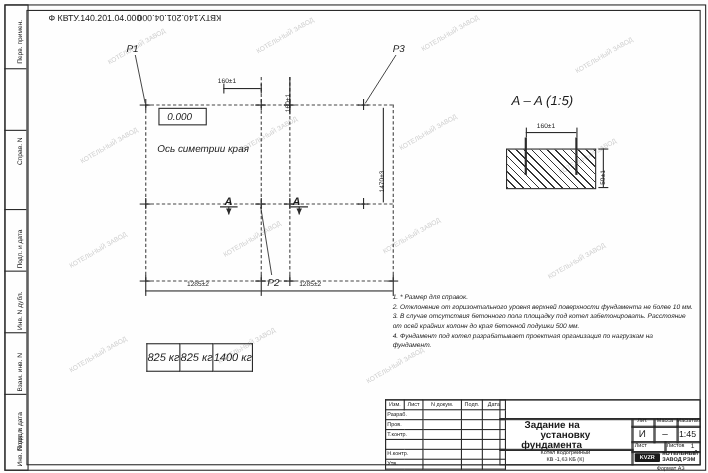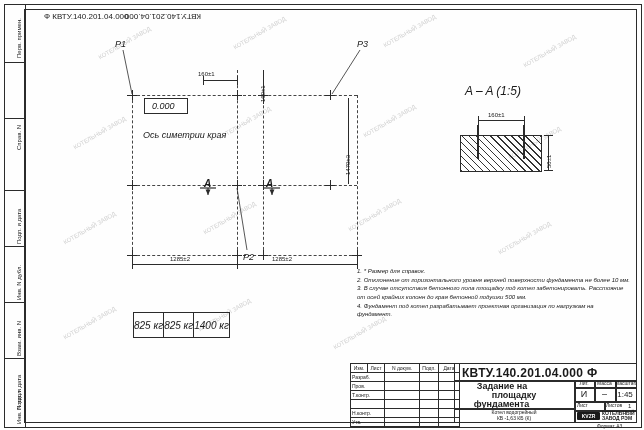--- a/index.html
+++ b/index.html
@@ -251,25 +251,24 @@
     <tr>
       <td class="cell" style="height:8px;text-align:left;padding-left:1px;" colspan="2">Утв.</td>
       <td class="cell"></td>
       <td class="cell"></td>
       <td class="cell"></td>
     </tr>
   </tbody>
     </table>
 
   <div class="box" style="left:454px;top:363px;width:181px;height:17px;"></div>
-  <div class="txt t12 bold" style="left:462px;top:367px;letter-spacing:0.3px;">КВТУ.140.201.04.000  Ф</div>
 
   <div class="box" style="left:454px;top:380px;width:120px;height:28px;"></div>
   <div class="txt t9 bold ctr" style="left:454px;top:382px;width:96px;">Задание на</div>
-  <div class="txt t9 bold ctr" style="left:454px;top:391px;width:120px;">площадку</div>
+  <div class="txt t9 bold ctr" style="left:454px;top:391px;width:120px;">установку</div>
   <div class="txt t9 bold ctr" style="left:454px;top:400px;width:95px;">фундамента</div>
 
   <div class="box" style="left:454px;top:408px;width:120px;height:13px;"></div>
   <div class="txt t5 ctr" style="left:454px;top:410px;width:120px;">Котел водогрейный</div>
   <div class="txt t5 ctr" style="left:454px;top:416px;width:120px;">КВ -1,63 КБ  (К)</div>
 
   <div class="box" style="left:574px;top:380px;width:20px;height:7px;"></div>
   <div class="txt t5 ctr" style="left:574px;top:381px;width:20px;">Лит.</div>
   <div class="box" style="left:594px;top:380px;width:21px;height:7px;"></div>
   <div class="txt t5 ctr" style="left:594px;top:381px;width:21px;">Масса</div>

